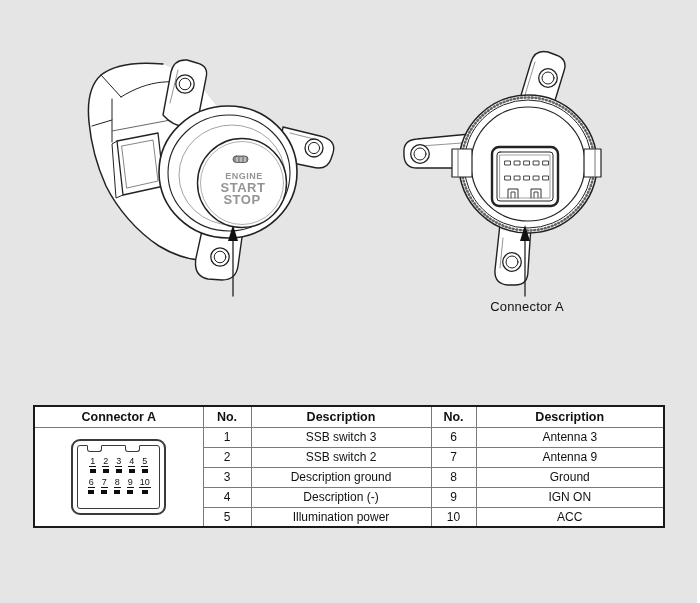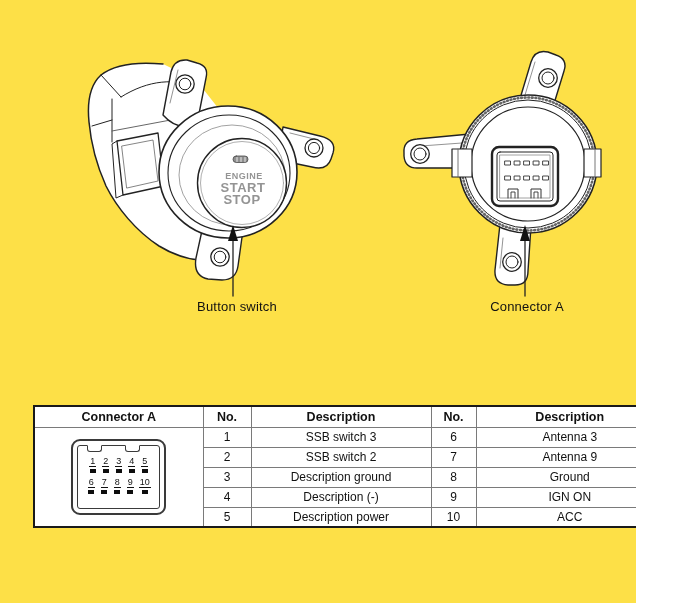--- a/index.html
+++ b/index.html
@@ -1,18 +1,18 @@
 <!DOCTYPE html>
 <html><head>
 <meta charset="utf-8">
 <style>
   * { margin:0; padding:0; box-sizing:border-box; }
   html,body { background:#ffffff; }
   body { font-family:"Liberation Sans", sans-serif; color:#111; }
-  .page { position:relative; width:636px; height:603px; background:#fde047; overflow:hidden; }
+  .page { position:relative; width:697px; height:603px; background:#e5e5e5; overflow:hidden; }
 
   .drawing-svg { position:absolute; left:0; top:0; }
 
   .callout-label {
     position:absolute; width:160px; text-align:center;
     font-size:13px; color:#111; letter-spacing:0.2px;
   }
   #label-button { left:157px; top:299px; }
   #label-connector { left:447px; top:299px; }
 
@@ -184,21 +184,20 @@
         <path d="M534,198 L534,192 L538,192 L538,198" fill="none" stroke="#333" stroke-width="0.9"></path>
       </g>
 
       <g>
         <line x1="525" y1="296" x2="525" y2="240" stroke="#222" stroke-width="1.3"></line>
         <polygon points="525,225 520,241 530,241" fill="#111"></polygon>
       </g>
     </g>
   </svg>
 
-  <div class="callout-label" id="label-button">Button switch</div>
   <div class="callout-label" id="label-connector">Connector A</div>
 
   <div class="pin-table-wrap">
     <table class="pin-table">
       <colgroup>
         <col class="c1">
           <col class="c2">
           <col class="c3">
           <col class="c4">
           <col class="c5">
@@ -284,20 +283,20 @@
           <td>Ground</td>
         </tr>
         <tr>
           <td>4</td>
           <td>Description (-)</td>
           <td>9</td>
           <td>IGN ON</td>
         </tr>
         <tr>
           <td>5</td>
-          <td>Description power</td>
+          <td>Illumination power</td>
           <td>10</td>
           <td>ACC</td>
         </tr>
       </tbody>
     </table>
   </div>
 </div>
 
 </body></html>

